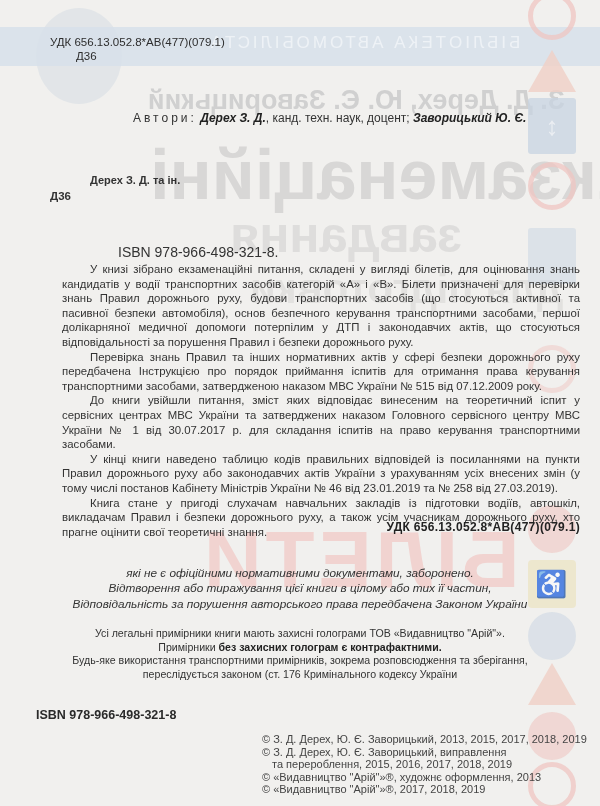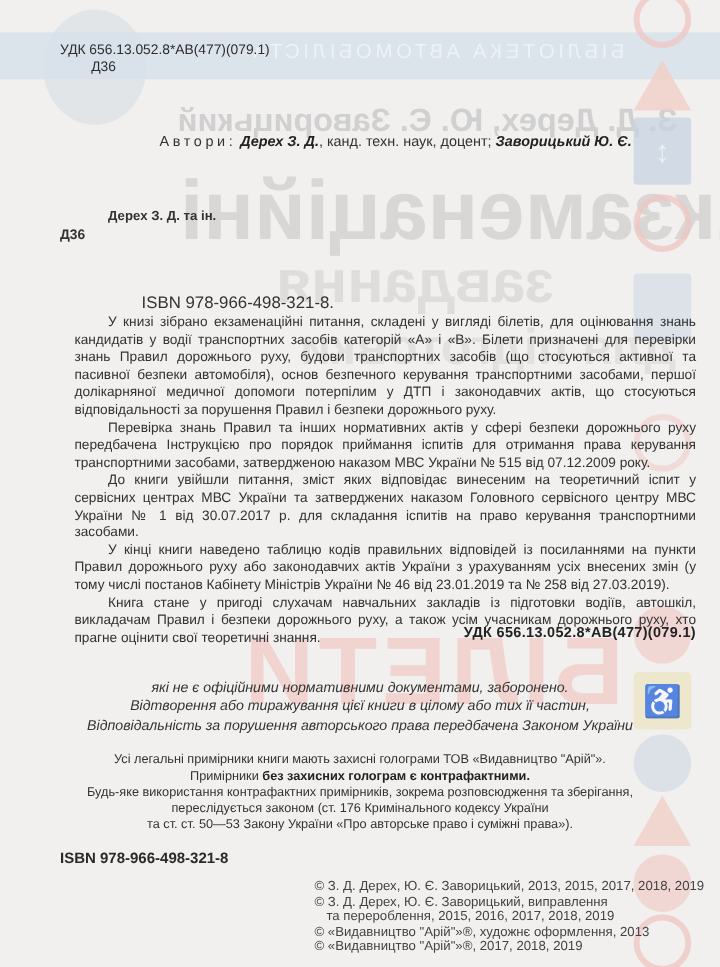--- a/index.html
+++ b/index.html
@@ -70,21 +70,21 @@
   .warn {
     position: absolute; left: 60px; width: 480px; top: 566px; text-align: center;
     font-style: italic; font-size: 11.8px; line-height: 15.4px; color: #333;
   }
   .legal {
     position: absolute; left: 40px; width: 520px; top: 627px; text-align: center;
     font-size: 10.6px; line-height: 13.6px; color: #333;
   }
   .legal b { color: #222; }
 
-  .isbn-bottom { left: 22px; top: 708px; font-size: 12.5px; font-weight: bold; color: #2a2a2a; }
+  .isbn-bottom { left: 8px; top: 708px; font-size: 12.5px; font-weight: bold; color: #2a2a2a; }
   .copyright {
     position: absolute; left: 262px; top: 709px; font-size: 11px; line-height: 12.6px; color: #444; margin-top: 24px;
   }
   .copyright div { white-space: nowrap; }
   .copyright .cont { padding-left: 10px; }
 </style>
 </head>
 <body>
 
 <div class="page">
@@ -139,23 +139,22 @@
 
   <div class="warn">
     <div>які не є офіційними нормативними документами, заборонено.</div>
     <div>Відтворення або тиражування цієї книги в цілому або тих її частин,</div>
     <div>Відповідальність за порушення авторського права передбачена Законом України</div>
   </div>
 
   <div class="legal">
     <div>Усі легальні примірники книги мають захисні голограми ТОВ «Видавництво "Арій"».</div>
     <div><span>Примірники </span><b>без захисних голограм є контрафактними.</b></div>
-    <div>Будь-яке використання контрафактних примірників, зокрема розповсюдження та зберігання,</div>
+    <div>Будь-яке використання транспортними примірників, зокрема розповсюдження та зберігання,</div>
     <div>переслідується законом (ст. 176 Кримінального кодексу України</div>
-    <div>та ст. ст. 50—53 Закону України «Про авторське право і суміжні права»).</div>
   </div>
 
   <div class="t isbn-bottom">ISBN 978-966-498-321-8</div>
   <div class="copyright">
     <div>© З. Д. Дерех, Ю. Є. Заворицький, 2013, 2015, 2017, 2018, 2019</div>
     <div>© З. Д. Дерех, Ю. Є. Заворицький, виправлення</div>
     <div class="cont">та перероблення, 2015, 2016, 2017, 2018, 2019</div>
     <div>© «Видавництво "Арій"»®, художнє оформлення, 2013</div>
     <div>© «Видавництво "Арій"»®, 2017, 2018, 2019</div>
   </div>

